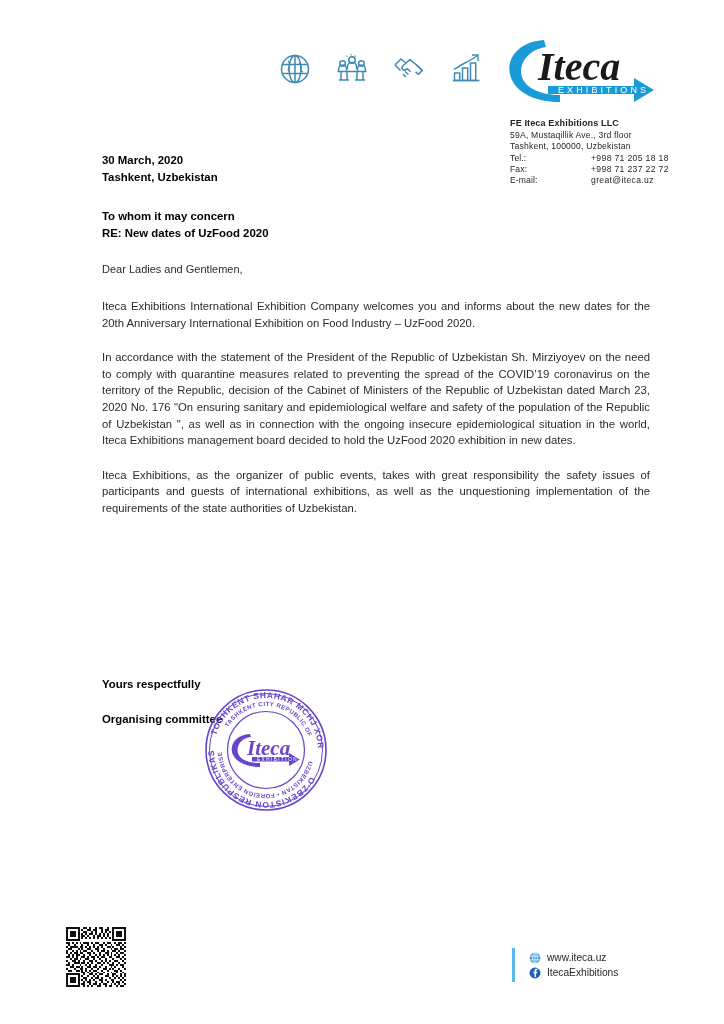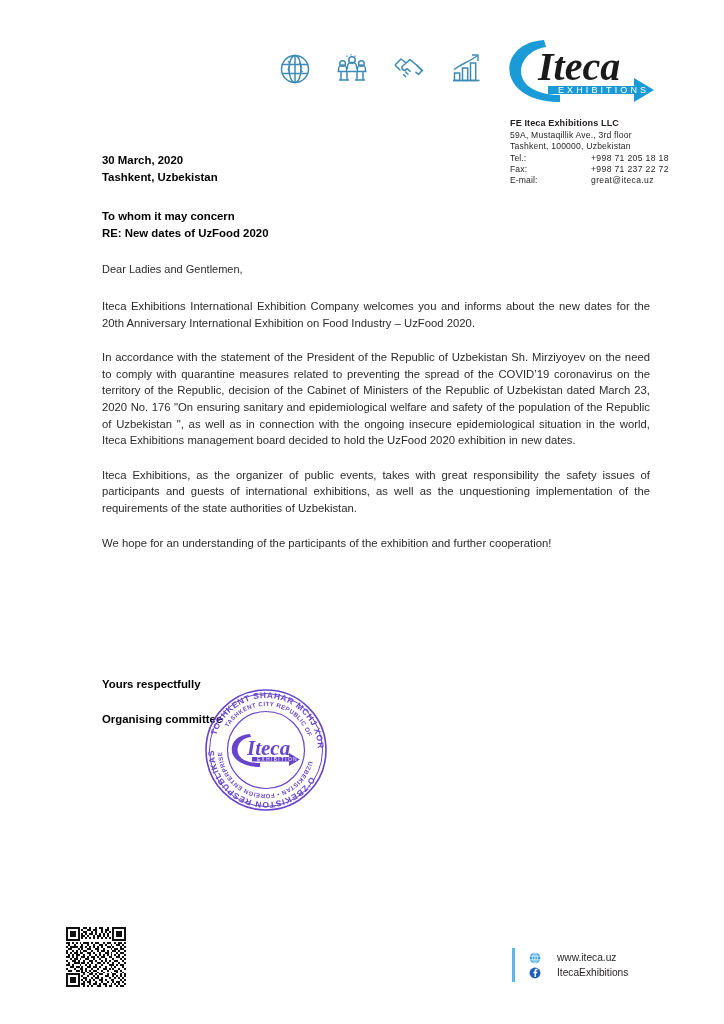--- a/index.html
+++ b/index.html
@@ -161,21 +161,21 @@
     flex: none;
   }
   .foot-links {
     display: flex;
     flex-direction: column;
     gap: 3px;
   }
   .foot-line {
     display: flex;
     align-items: center;
-    gap: 16px;
+    gap: 6px;
     font-size: 10.2px;
     color: #231f20;
   }
   .foot-ico { width: 12px; height: 12px; flex: none; display: block; }
 </style>
 </head>
 <body>
 
 <div class="header">
 
@@ -268,21 +268,20 @@
 </div>
 
 <div class="body-area">
   <div class="salutation">Dear Ladies and Gentlemen,</div>
 
   <p class="para">Iteca Exhibitions International Exhibition Company welcomes you and informs about the new dates for the 20th Anniversary International Exhibition on Food Industry – UzFood 2020.</p>
   <p class="para">In accordance with the statement of the President of the Republic of Uzbekistan Sh. Mirziyoyev on the need to comply with quarantine measures related to preventing the spread of the COVID’19 coronavirus on the territory of the Republic, decision of the Cabinet of Ministers of the Republic of Uzbekistan dated March 23, 2020 No. 176 "On ensuring sanitary and epidemiological welfare and safety of the population of the Republic of Uzbekistan ", as well as in connection with the ongoing insecure epidemiological situation in the world, Iteca Exhibitions management board decided to hold the UzFood 2020 exhibition in new dates.</p>
   <p class="para">Iteca Exhibitions, as the organizer of public events, takes with great responsibility the safety issues of participants and guests of international exhibitions, as well as the unquestioning implementation of the requirements of the state authorities of Uzbekistan.</p>
 
 
-  <p class="para last">We hope for an understanding of the participants of the exhibition and further cooperation!</p>
 </div>
 
 <div class="signoff">Yours respectfully</div>
 <div class="signoff2">Organising committee</div>
 
 <div class="stamp">
   <svg width="126" height="126" viewBox="0 0 126 126">
     <defs>
       <path id="arcTop" d="M 63,63 m -52,0 a 52,52 0 1,1 104,0" fill="none"></path>
       <path id="arcBot" d="M 63,63 m 52,0 a 52,52 0 1,1 -104,0" fill="none"></path>

